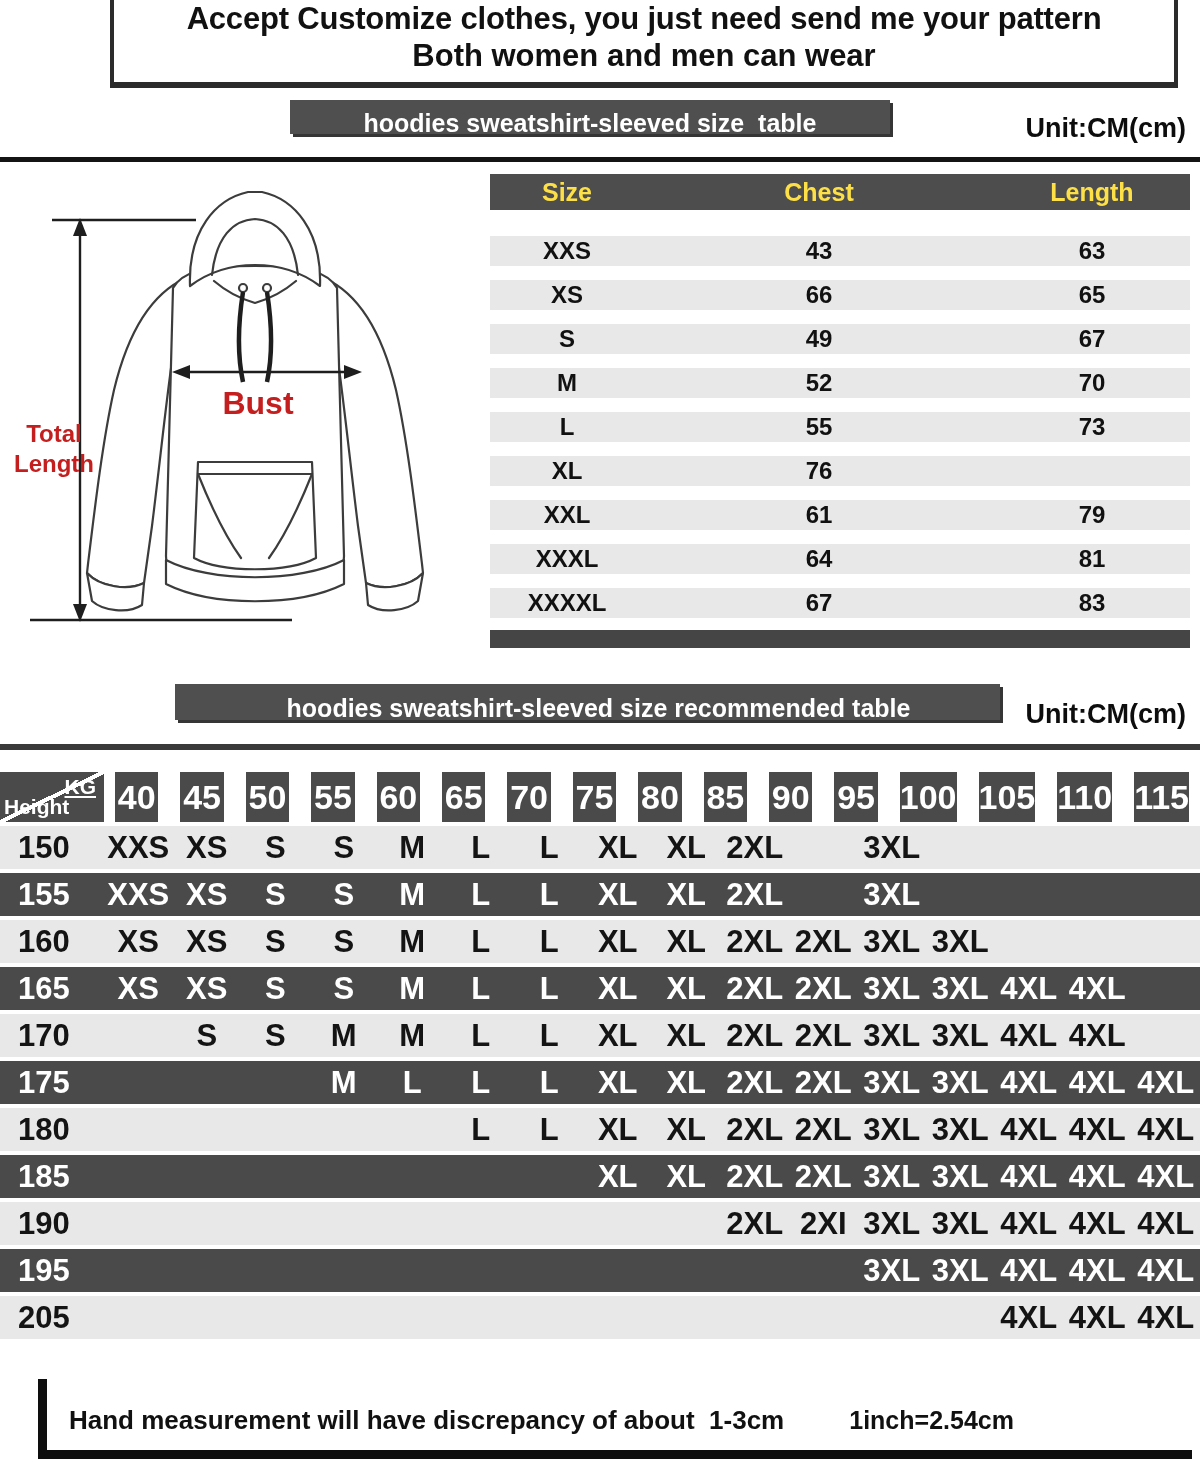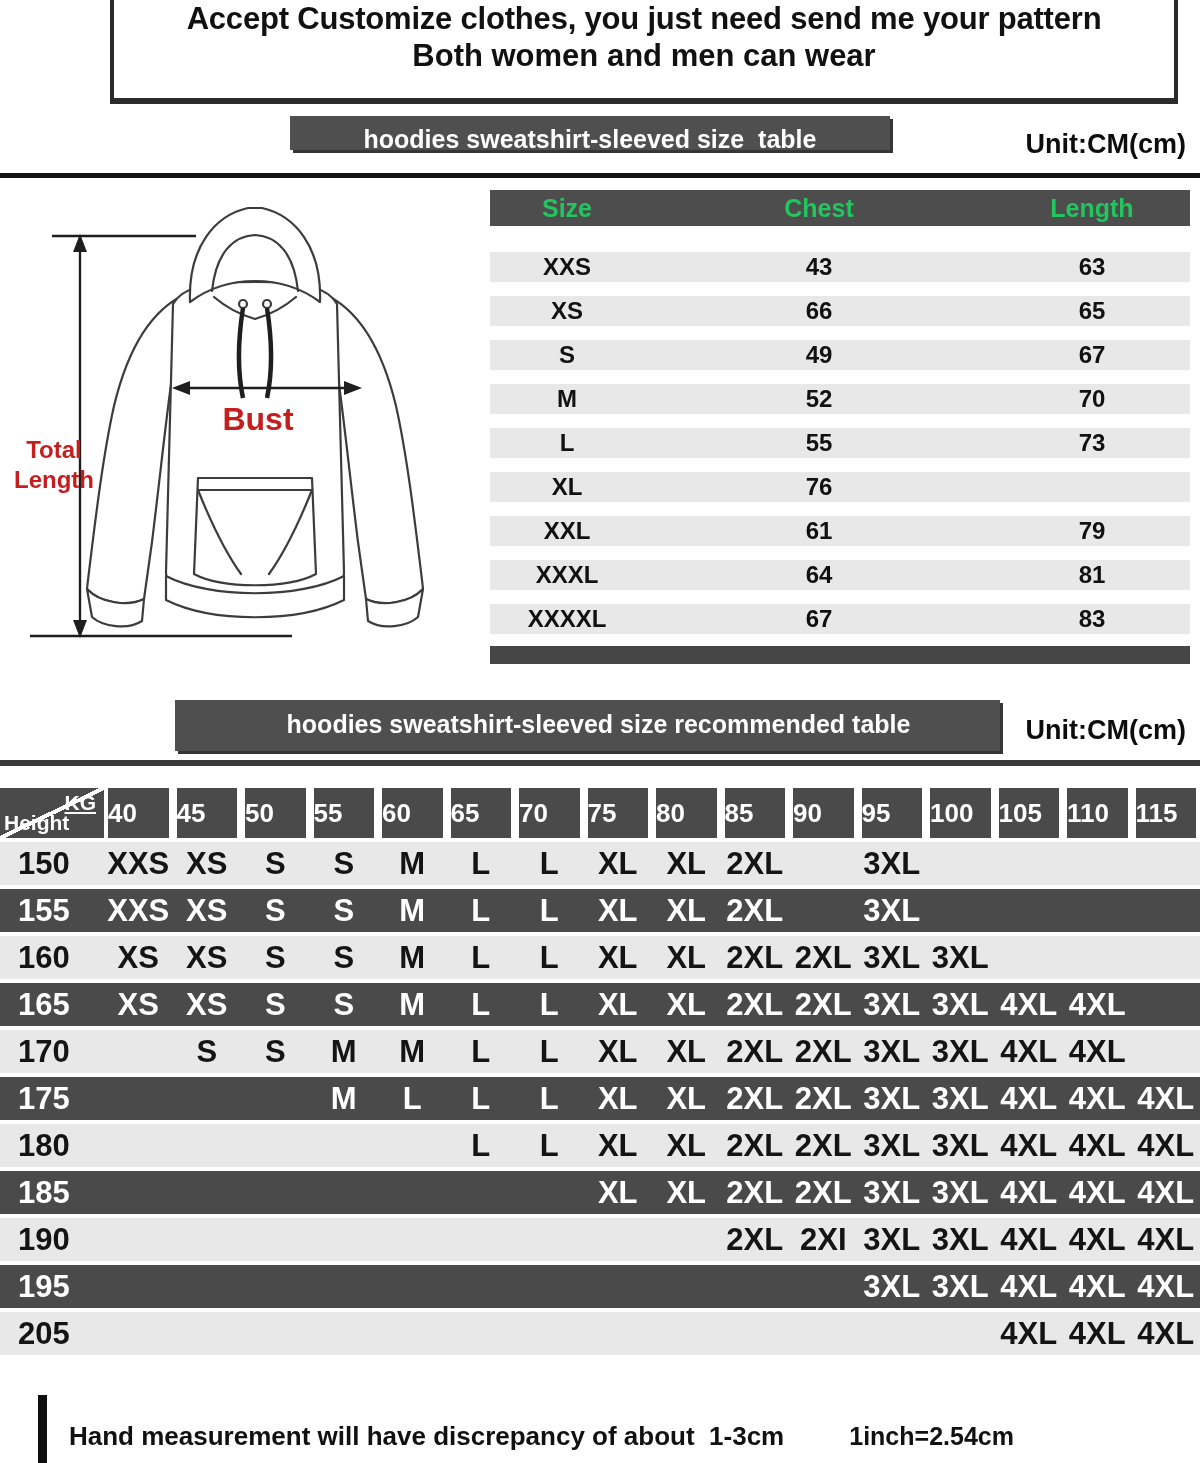--- a/index.html
+++ b/index.html
@@ -6,60 +6,60 @@
   html,body { background:#ffffff; }
   body {
     width:1200px; height:1463px; overflow:hidden;
     font-family:"Liberation Sans", sans-serif; font-weight:bold; color:#111;
   }
 
   
   .hero {
     margin:0 22px 0 110px;
     border-left:4px solid #2b2b2b; border-right:4px solid #2b2b2b; border-bottom:6px solid #2b2b2b;
-    text-align:center; padding-bottom:24px;
+    text-align:center; padding-bottom:8px;
   }
   .hero .l1 { font-size:31px; line-height:37px; letter-spacing:-0.2px; }
   .hero .l2 { font-size:31px; line-height:37px; }
 
   
   .title-row { position:relative; height:46px; margin-top:12px; }
   .title-row2 { position:relative; height:48px; margin-top:30px; }
   .bar {
     position:absolute; background:#4f4f4f; color:#fff; text-align:center;
     font-size:25px; white-space:pre; box-shadow:3px 3px 0 rgba(42,42,42,.95);
   }
   .bar1 { left:290px; width:600px; height:34px; line-height:46px; }
-  .bar2 { left:175px; width:825px; height:51px; line-height:48px;padding-left:22px; }
+  .bar2 { left:175px; width:825px; height:36px; line-height:48px;padding-left:22px; }
   .unit { position:absolute; right:14px; bottom:2px; font-size:27px; color:#0d0d0d; }
   .divider1 { height:5px; background:#141414; margin-top:11px; }
   .divider2 { height:6px; background:#3a3a3a; margin-top:12px; }
 
   
   .main { display:flex; margin-top:12px; height:480px; }
   .diagram { width:490px; height:480px; flex:none; }
   .size-table { flex:1; padding-right:10px; }
   .st-header {
     display:grid; grid-template-columns:22% 50% 28%;
-    background:#4d4d4d; color:#22c55e; height:36px; line-height:36px;
+    background:#4d4d4d; color:#fde047; height:36px; line-height:36px;
     font-size:25px; text-align:center; margin-bottom:26px;
   }
   .st-row {
     display:grid; grid-template-columns:22% 50% 28%;
     background:#e8e8e8; height:30px; line-height:30px;
     font-size:24px; text-align:center; margin-bottom:14px; color:#111;
   }
   .st-bottom { height:18px; background:#454545; margin-top:-2px; }
 
   
   .rec-table { margin-top:22px; }
   .rec-header { display:grid; grid-template-columns:104px repeat(16,1fr); height:50px; margin-bottom:4px; }
   .kg-cell {
-    background:#4a4a4a; color:#fff; margin:0 4px; 
-    line-height:50px; font-size:26px;
+    background:#4a4a4a; color:#fff; margin:0 11px; text-align:center;
+    line-height:50px; font-size:34px;
   }
   .corner {
     position:relative; background:#4a4a4a; color:#fff;
     background-image:linear-gradient(to bottom right,
       transparent 0, transparent calc(50% - 2px),
       #ffffff calc(50% - 2px), #ffffff calc(50% + 2px),
       transparent calc(50% + 2px));
   }
   .corner .kg { position:absolute; top:3px; right:8px; font-size:21px;text-decoration:underline; }
   .corner .height { position:absolute; bottom:3px; left:4px; font-size:21px; }

